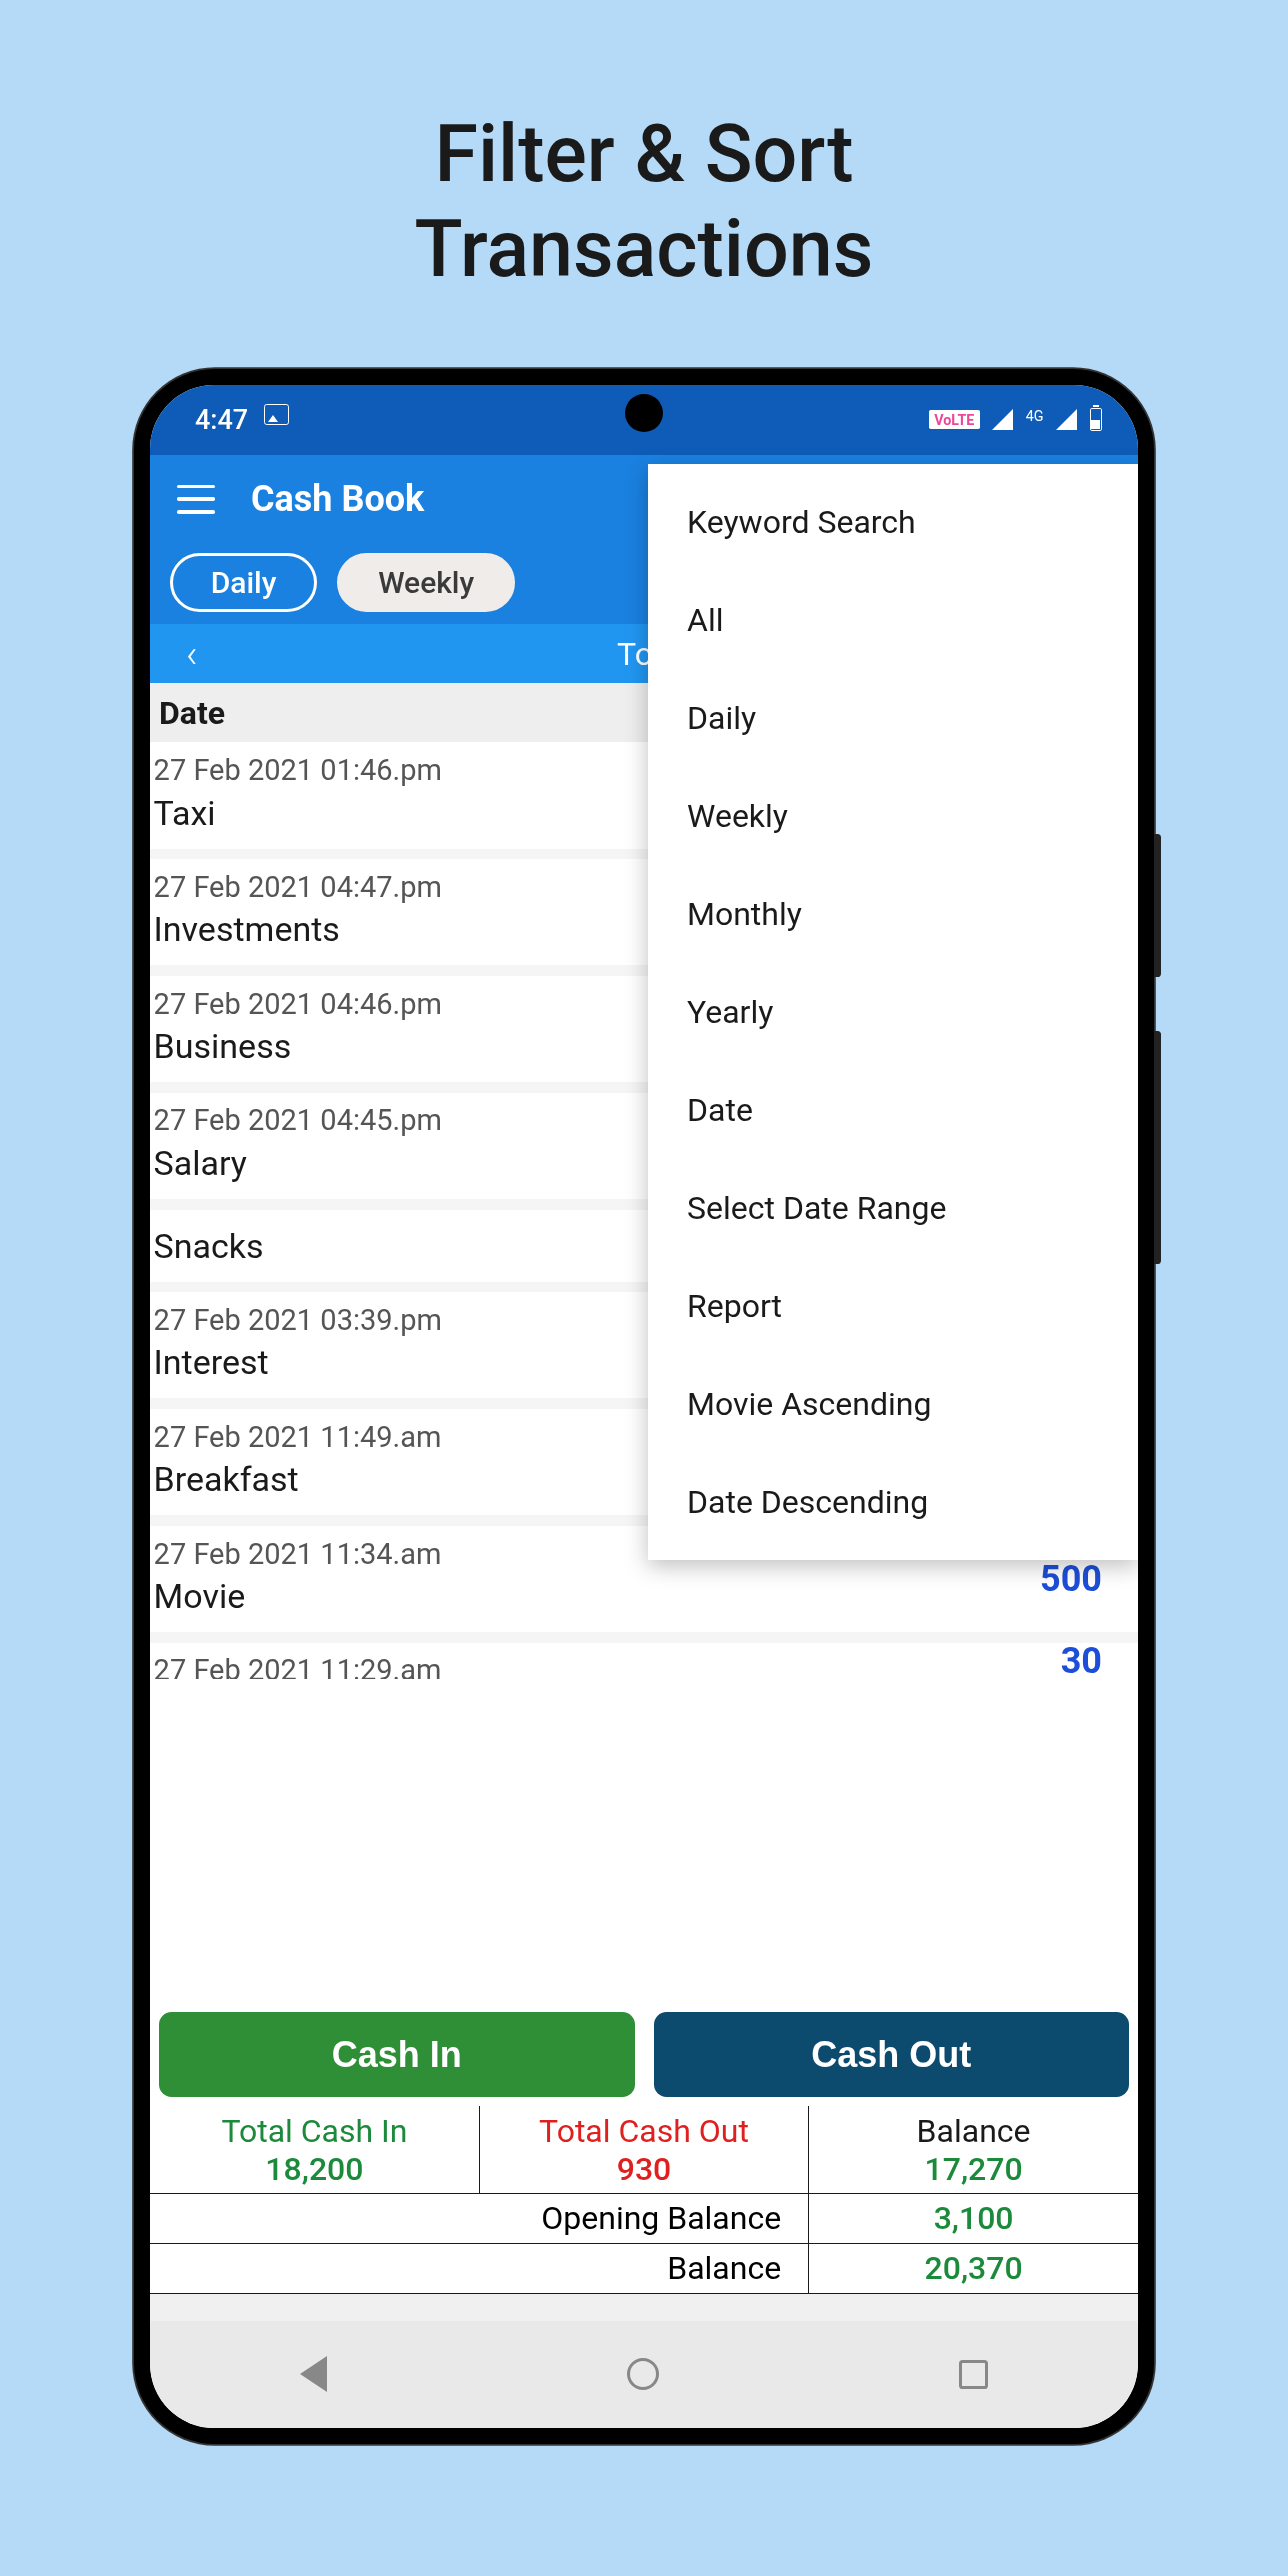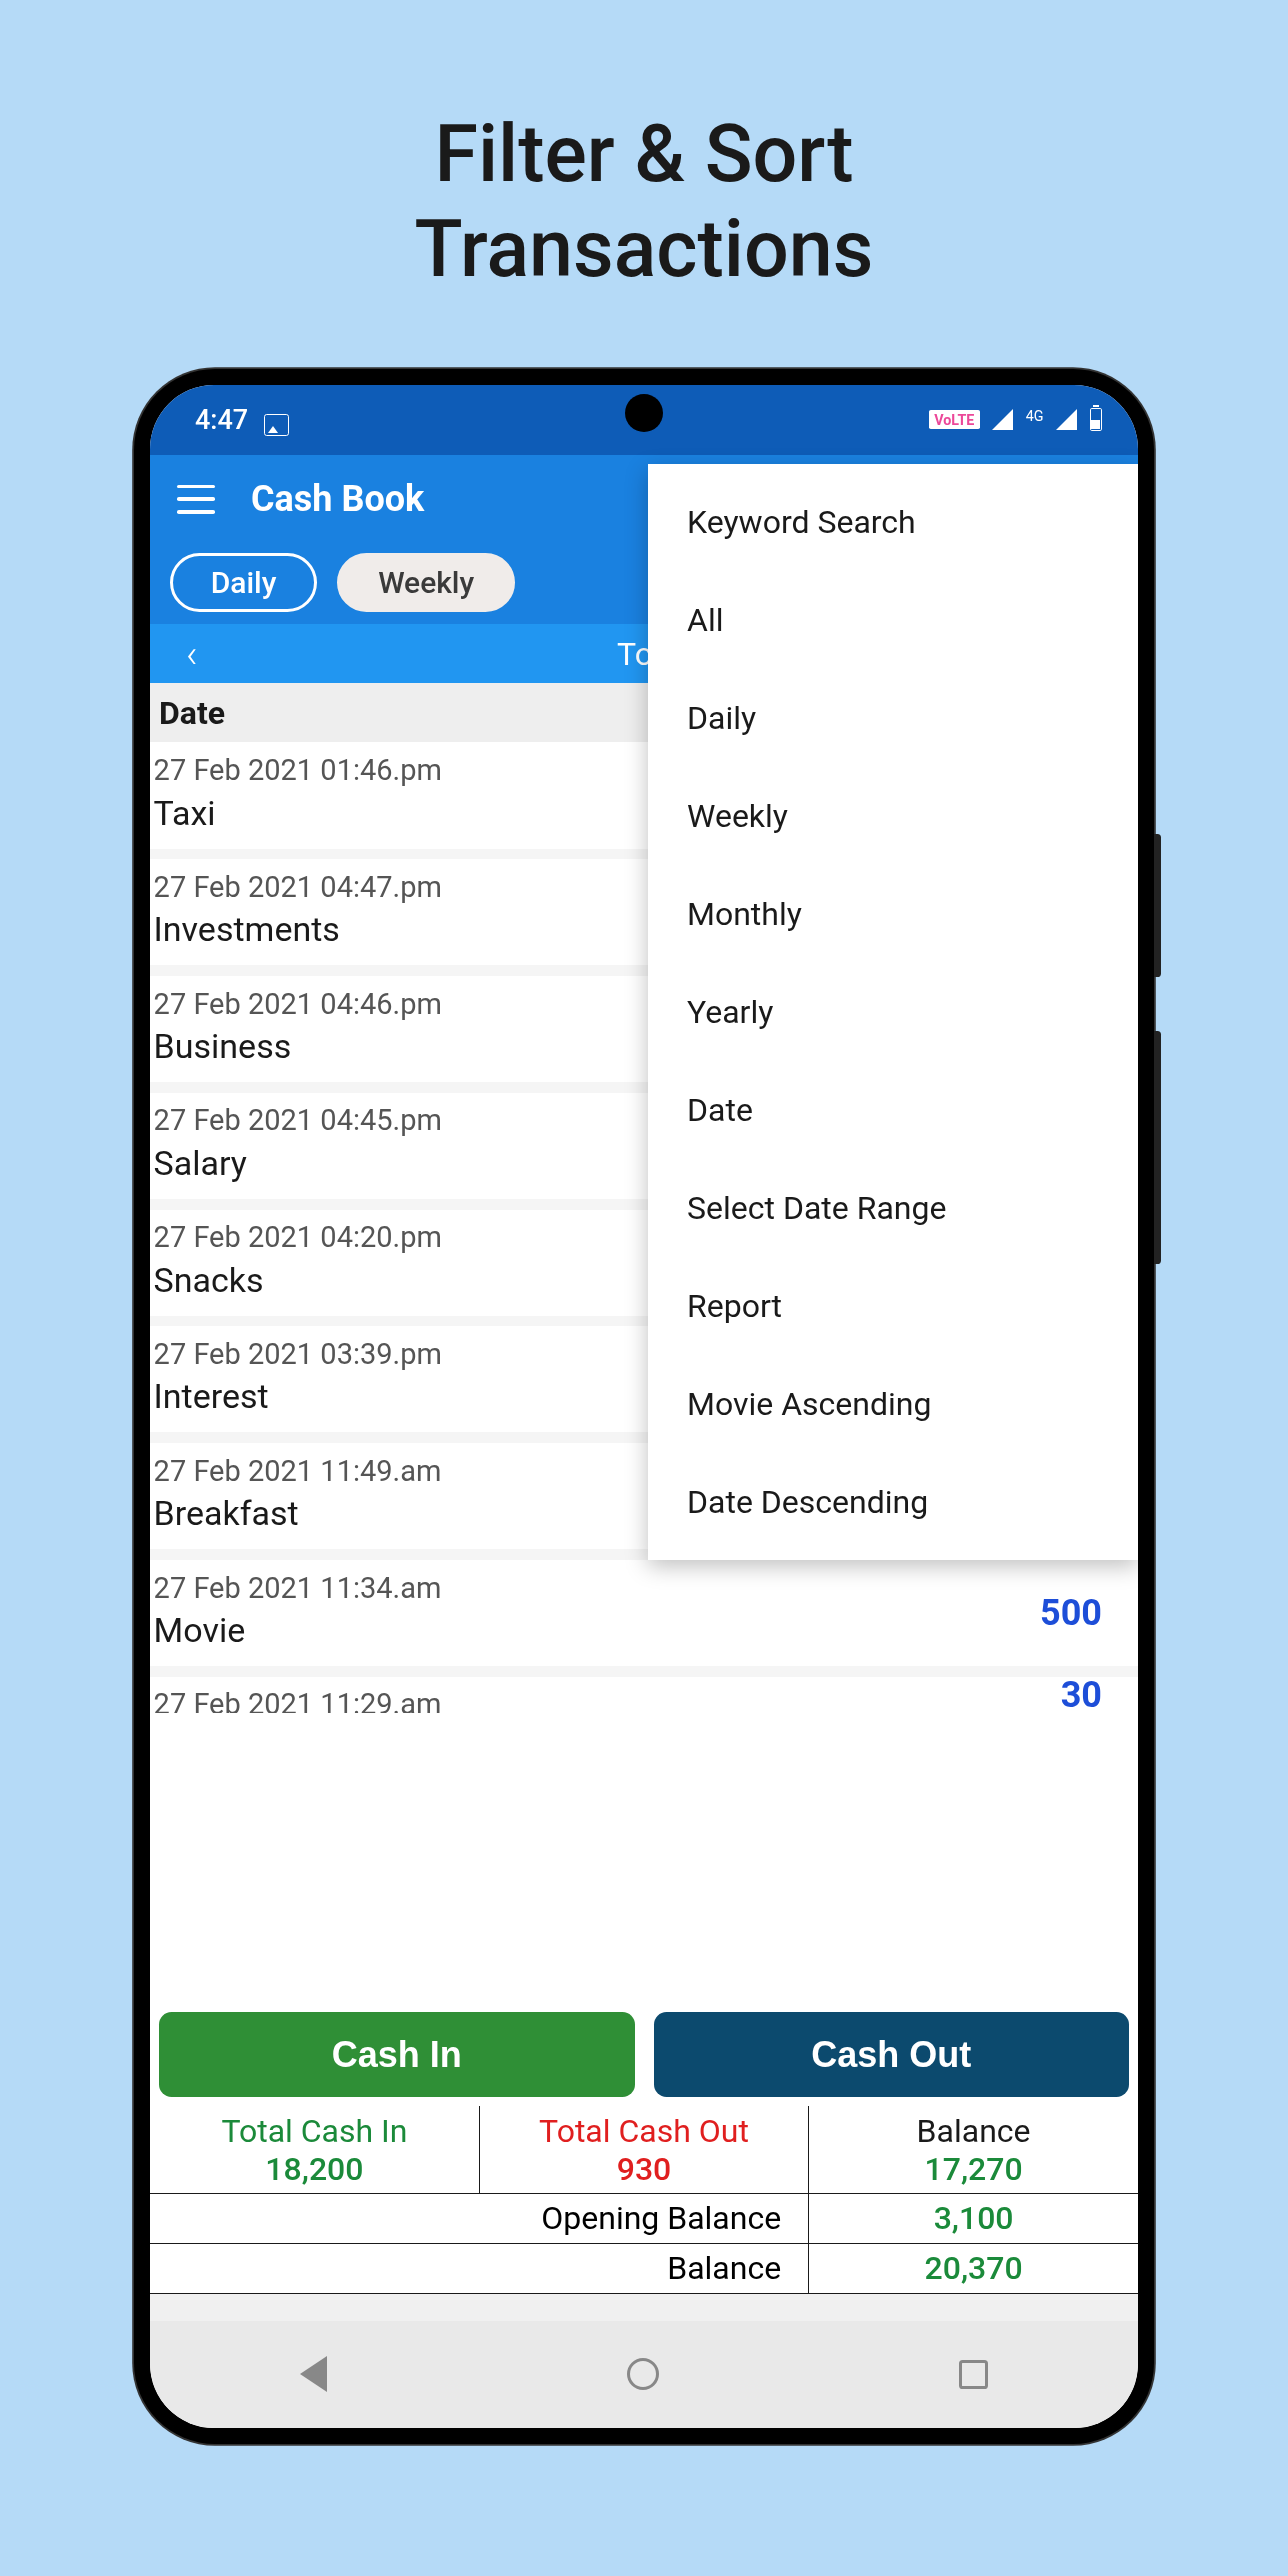--- a/index.html
+++ b/index.html
@@ -71,21 +71,21 @@
 .status-bar {
   background: #0e5cb7;
   color: #fff;
   height: 70px;
   display: flex;
   align-items: center;
   justify-content: space-between;
   padding: 0 36px 0 45px;
   font-size: 25px;
 }
-.status-left { display: flex; align-items: flex-end; gap: 16px; }
+.status-left { display: flex; align-items: flex-start; gap: 16px; }
 .status-right { display: flex; align-items: center; gap: 12.5px; }
 .status-time { font-weight: 500; font-size: 27px; }
 .picture-icon { width: 25px; height: 21.5px; border: 1.8px solid #fff; border-radius: 2.7px; position: relative; }
 .picture-icon::after { content: ''; position: absolute; bottom: 1.8px; left: 2.7px; width: 0; height: 0; border-left: 5.4px solid transparent; border-right: 5.4px solid transparent; border-bottom: 7.2px solid #fff; }
 .volte-badge { background: #fff; color: #ec4899; font-size: 14.3px; font-weight: bold; padding: 1.8px 5.4px; border-radius: 1.8px; }
 .signal-icon { width: 0; height: 0; border-style: solid; border-width: 0 0 21.5px 21.5px; border-color: transparent transparent #fff transparent; }
 .fourg { font-size: 14.3px; position: relative; top: -3.6px; }
 .battery-icon { width: 12.5px; height: 23px; border: 1.8px solid #fff; border-radius: 1.8px; position: relative; }
 .battery-icon::before { content:''; position:absolute; top:-4.5px; left:2.7px; width:5.4px; height:2.7px; background:#fff; }
 .battery-icon::after { content:''; position:absolute; bottom:0.9px; left:0.9px; right:0.9px; height:9px; background:#fff; }
@@ -294,21 +294,20 @@
           </div>
           <div class="tx-row">
             <div class="tx-date">27 Feb 2021 04:46.pm</div>
             <div class="tx-title">Business</div>
           </div>
           <div class="tx-row">
             <div class="tx-date">27 Feb 2021 04:45.pm</div>
             <div class="tx-title">Salary</div>
           </div>
           <div class="tx-row">
-            <div class="tx-date">27 Feb 2021 04:20.pm</div>
             <div class="tx-title">Snacks</div>
           </div>
           <div class="tx-row">
             <div class="tx-date">27 Feb 2021 03:39.pm</div>
             <div class="tx-title">Interest</div>
           </div>
           <div class="tx-row">
             <div class="tx-date">27 Feb 2021 11:49.am</div>
             <div class="tx-title">Breakfast</div>
             <div class="tx-amount">200</div>

